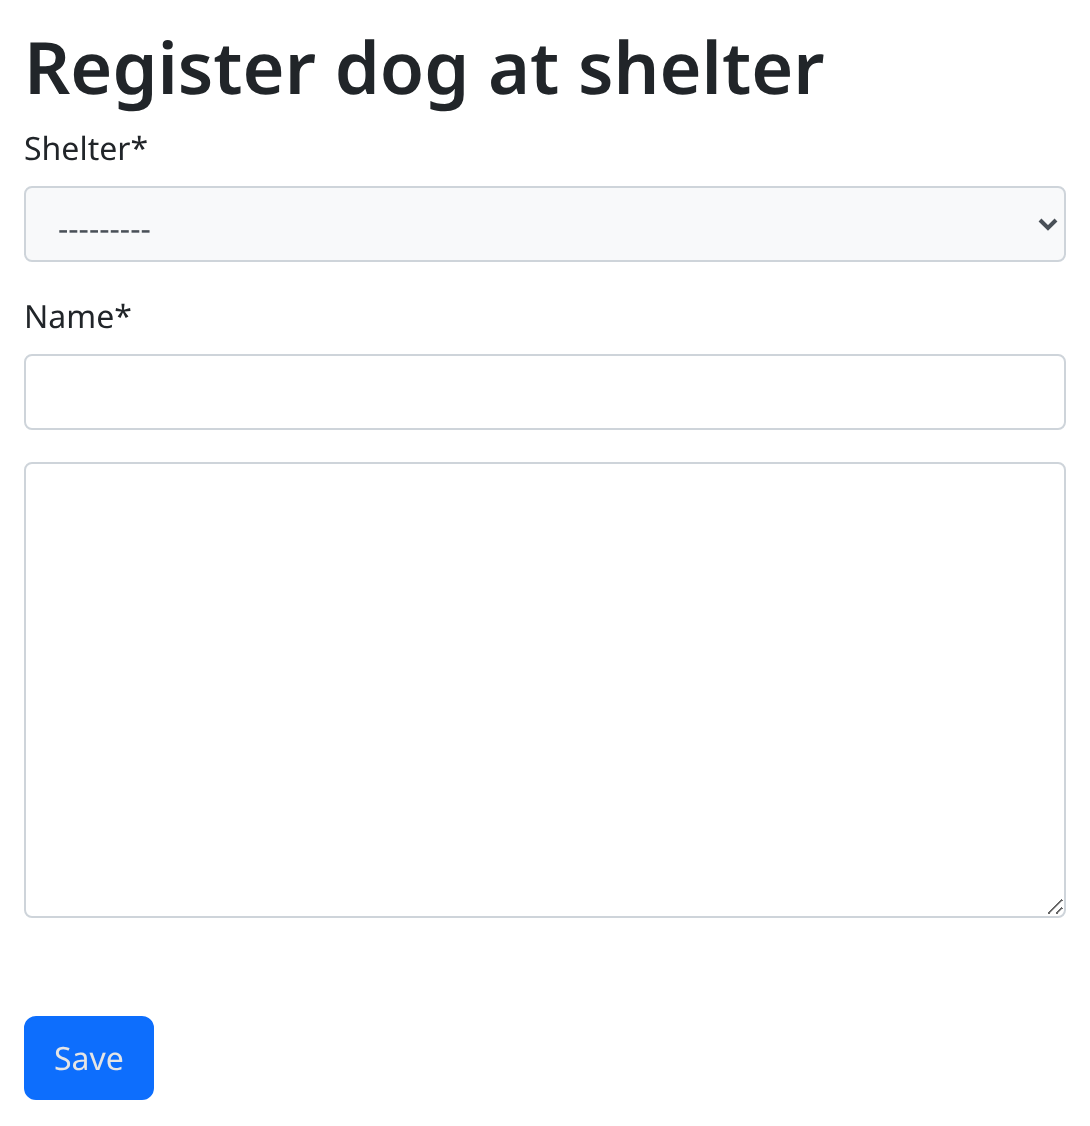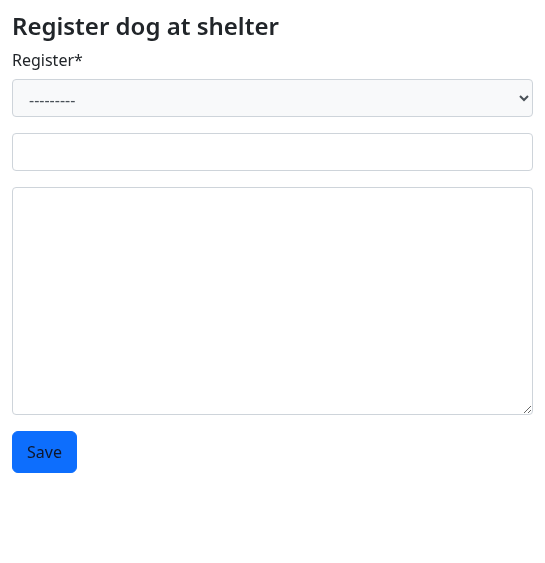--- a/index.html
+++ b/index.html
@@ -6,21 +6,21 @@
       box-sizing: border-box;
     }
     body {
       margin: 0;
       padding: 12px;
       font-family: system-ui, -apple-system, "Segoe UI", Roboto, "Helvetica Neue", Arial, sans-serif;
       color: #212529;
       width: 545px;
     }
     h1 {
-      font-size: 24px;
+      font-size: 36px;
       font-weight: 600;
       margin: 0 0 8px 0;
       line-height: 1.2;
     }
     .form-group {
       margin-bottom: 16px;
     }
     label {
       display: block;
       margin-bottom: 8px;
@@ -50,47 +50,49 @@
     input.form-control {
       height: 38px;
     }
     textarea.form-control {
       height: 228px;
       resize: both;
     }
     .btn-primary {
       display: inline-block;
       font-weight: 400;
-      color: #0f172a;
+      color: #e5e5e5;
       text-align: center;
       background-color: #0d6efd;
       border: 1px solid #0d6efd;
       padding: 8px 14px;
       font-size: 16px;
       line-height: 1.5;
       border-radius: 6px;
       cursor: pointer;
       font-family: inherit;
+      margin-top: 33px;
     }
   </style>
 </head>
 <body>
 
 <h1>Register dog at shelter</h1>
 
 <form>
 
   <div class="form-group">
-    <label>Register*</label>
+    <label>Shelter*</label>
     <select class="form-control">
       <option>---------</option>
     </select>
   </div>
 
   <div class="form-group">
+    <label>Name*</label>
     <input type="text" class="form-control" value="" style="">
   </div>
 
   <div class="form-group">
     <textarea class="form-control" style=""></textarea>
   </div>
 
   <button type="submit" class="btn-primary">Save</button>
 
 </form>

